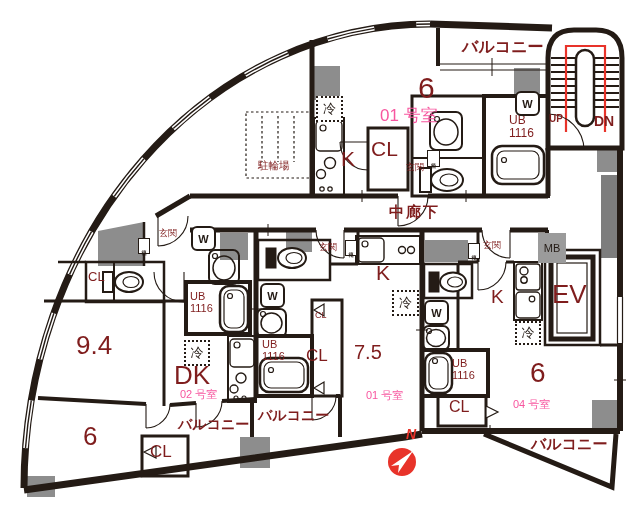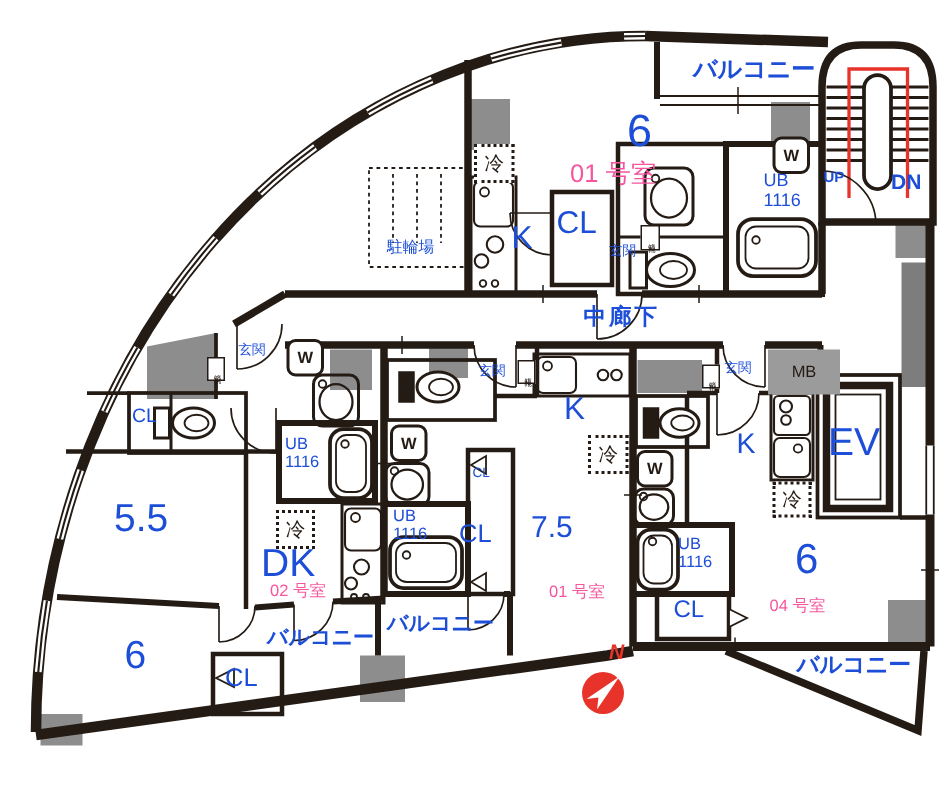--- a/index.html
+++ b/index.html
@@ -1,19 +1,19 @@
 <!DOCTYPE html>
 <html><head>
 <meta charset="utf-8">
 <style>
   html,body{margin:0;padding:0;background:#fff}
   .plan{position:relative;width:634px;height:526px;background:#fff;overflow:hidden;
         font-family:"Liberation Sans","DejaVu Sans",sans-serif;color:#241b15}
   .plan svg{position:absolute;left:0;top:0}
-  .lbl{position:absolute;line-height:1.05;white-space:pre-line;color:#1d4ed8;letter-spacing:0}
+  .lbl{position:absolute;line-height:1.05;white-space:pre-line;color:#7f1d1d;letter-spacing:0}
   .b{font-weight:bold}
   .pink{color:#f7569f}
   .red{color:#e8332a}
   .it{font-style:italic}
   .ctr{}
   .box{position:absolute;display:flex;align-items:center;justify-content:center;box-sizing:border-box}
   .wbox{border:2px solid #241b15;border-radius:6px;font-size:11px;font-weight:bold;background:#fff}
   .reibox{border:2px dotted #241b15;font-size:13px;background:#fff}
   .mbbox{background:#9b9b9b;font-size:11px;color:#241b15}
   .shoe{border:1px solid #241b15;font-size:5px;writing-mode:vertical-rl;background:#fff;letter-spacing:0}
@@ -221,29 +221,29 @@
 <div class="lbl" style="left:371px;top:138px;font-size:21px">CL</div>
 <div class="lbl" style="left:406px;top:163px;font-size:9px">玄関</div>
 <div class="lbl" style="left:509px;top:114px;font-size:12px">UB
 1116</div>
 
 <div class="lbl b" style="left:389px;top:204px;font-size:15px;letter-spacing:2px">中廊下</div>
 <div class="lbl" style="left:258px;top:160px;font-size:10.5px">駐輪場</div>
 <div class="lbl b" style="left:549px;top:114px;font-size:10px">UP</div>
 <div class="lbl b" style="left:594px;top:114px;font-size:14px">DN</div>
 <div class="lbl ctr" style="left:552px;top:281px;width:40px;font-size:26px">EV</div>
-<div class="box mbbox" style="left:512px;top:233px;width:48px;height:30px">MB</div>
+<div class="box mbbox" style="left:538px;top:233px;width:28px;height:30px">MB</div>
 
 <div class="lbl" style="left:159px;top:229px;font-size:9px">玄関</div>
 <div class="lbl" style="left:88px;top:270px;font-size:13px">CL</div>
 <div class="lbl" style="left:190px;top:291px;font-size:11px">UB
 1116</div>
 <div class="lbl" style="left:174px;top:362px;font-size:26px">DK</div>
 <div class="lbl pink" style="left:180px;top:389px;font-size:11px">02 号室</div>
-<div class="lbl" style="left:76px;top:332px;font-size:26px">5.5</div>
+<div class="lbl" style="left:76px;top:332px;font-size:26px">9.4</div>
 <div class="lbl" style="left:83px;top:423px;font-size:26px">6</div>
 <div class="lbl" style="left:150px;top:443px;font-size:17px">CL</div>
 <div class="lbl b" style="left:178px;top:417px;font-size:14px">バルコニー</div>
 
 <div class="lbl b" style="left:258px;top:408px;font-size:14px">バルコニー</div>
 <div class="lbl" style="left:319px;top:243px;font-size:9px">玄関</div>
 <div class="lbl" style="left:262px;top:339px;font-size:11px">UB
 1116</div>
 <div class="lbl" style="left:315px;top:311px;font-size:9px">CL</div>
 <div class="lbl" style="left:306px;top:347px;font-size:17px">CL</div>

